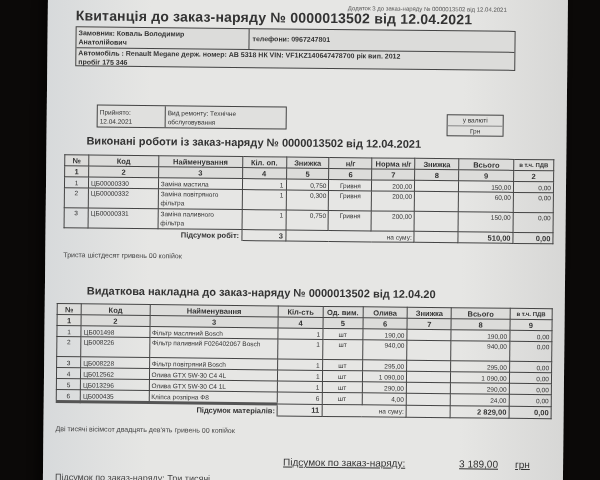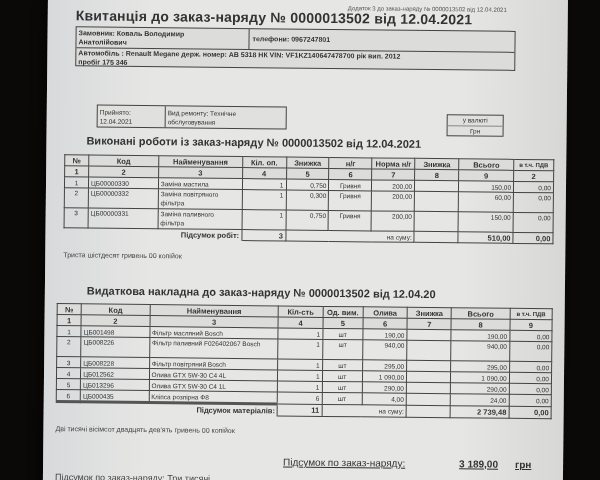--- a/index.html
+++ b/index.html
@@ -16,21 +16,21 @@
   .small { font-size:6.5px; color:#333; }
   table.grid { border-collapse:collapse; position:absolute; font-size:6.5px; color:#333; }
   table.grid td, table.grid th { border:1px solid #444; padding:0 2px; height:10px; line-height:9px; }
   table.grid th { font-weight:bold; font-size:7.5px; text-align:center; background:#dcdcda; }
   table.grid .num th { font-size:7.5px; }
   .r { text-align:right; }
   .c { text-align:center; }
   .sum-row td { font-weight:bold; font-size:7.5px; }
   .words { font-size:7px; color:#444; }
   .total-label { font-size:10px; color:#333; text-decoration:underline; }
-  .total-val { font-size:10px; color:#333; text-decoration:underline;font-weight:bold; }
+  .total-val { font-size:10px; color:#333; text-decoration:underline; }
 </style>
 </head>
 <body>
 
 <div class="paper">
 
   <div class="abs tiny" style="left:300px; top:8px;">Додаток 3 до заказ-наряду № 0000013502 від 12.04.2021</div>
   <div class="abs h1" style="left:28px; top:13px;">Квитанція до заказ-наряду № 0000013502 від 12.04.2021</div>
 
   <div class="abs box" style="left:28px; top:32px; width:440px; height:40px;">
@@ -256,21 +256,21 @@
       <td class="r">4,00</td>
       <td></td>
       <td class="r">24,00</td>
       <td class="r">0,00</td>
     </tr>
     <tr class="sum-row">
       <td colspan="3" class="r" style="border-left:none; border-bottom:none; border-top:3px solid #555;">Підсумок матеріалів:</td>
       <td class="r">11</td>
       <td colspan="2" class="r" style="font-weight:normal; font-size:6.5px;">на суму:</td>
       <td></td>
-      <td class="r">2 739,48</td>
+      <td class="r">2 829,00</td>
       <td class="r">0,00</td>
     </tr>
   </tbody>
     </table>
 
   <div class="abs words" style="left:12px; top:431px;">Дві тисячі вісімсот двадцять дев'ять гривень 00 копійок</div>
 
   <div class="abs total-label" style="left:240px; top:460px;">Підсумок по заказ-наряду:</div>
   <div class="abs total-val" style="left:416px; top:460px;">3 189,00</div>
   <div class="abs total-val" style="left:472px; top:460px;">грн</div>

